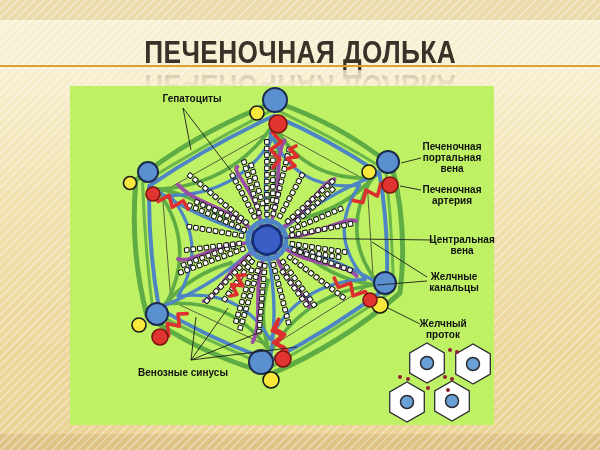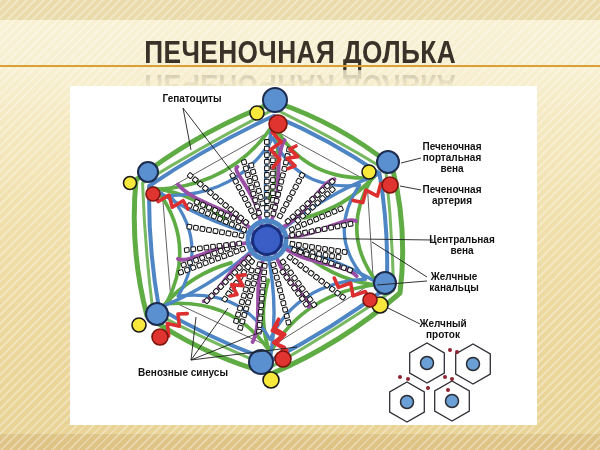--- a/index.html
+++ b/index.html
@@ -20,21 +20,21 @@
     color:#3a3128;letter-spacing:0.5px;
     transform:scaleX(.82);transform-origin:center;
   }
   .accent-line{position:absolute;top:65px;left:0;width:600px;height:2px;background:#d9a135;z-index:4;}
   .title-reflection{position:absolute;top:70px;left:0;right:0;text-align:center;opacity:.30;z-index:2;}
   .title-reflection .title-text{
     transform:scaleX(.82) scaleY(-1);color:#4a3e30;
     -webkit-mask-image:linear-gradient(180deg, rgba(0,0,0,0) 0 40%, rgba(0,0,0,.85) 100%);
     mask-image:linear-gradient(180deg, rgba(0,0,0,0) 0 40%, rgba(0,0,0,.85) 100%);
   }
-  .panel{position:absolute;left:70px;top:86px;width:467px;height:339px;background:#ffffff;z-index:5;}
+  .panel{position:absolute;left:70px;top:86px;width:424px;height:339px;background:#bef264;z-index:5;}
   .panel svg{display:block;}
   #g-leaders line{stroke:#1d1d1d;stroke-width:0.9;}
   .lbl{font-family:"Liberation Sans",sans-serif;font-weight:bold;font-size:10px;fill:#111111;text-anchor:middle;}
 </style>
 </head>
 <body>
 
 <div class="title-wrap">
   <span class="title-text">ПЕЧЕНОЧНАЯ ДОЛЬКА</span>
 </div>

